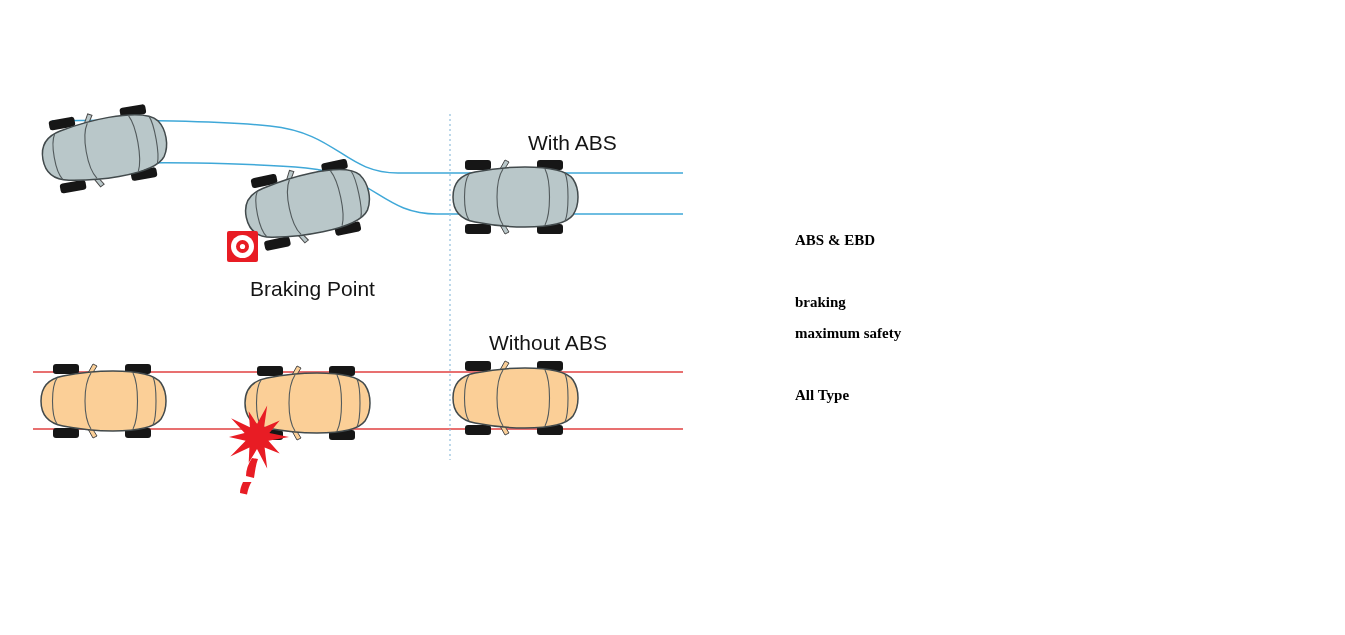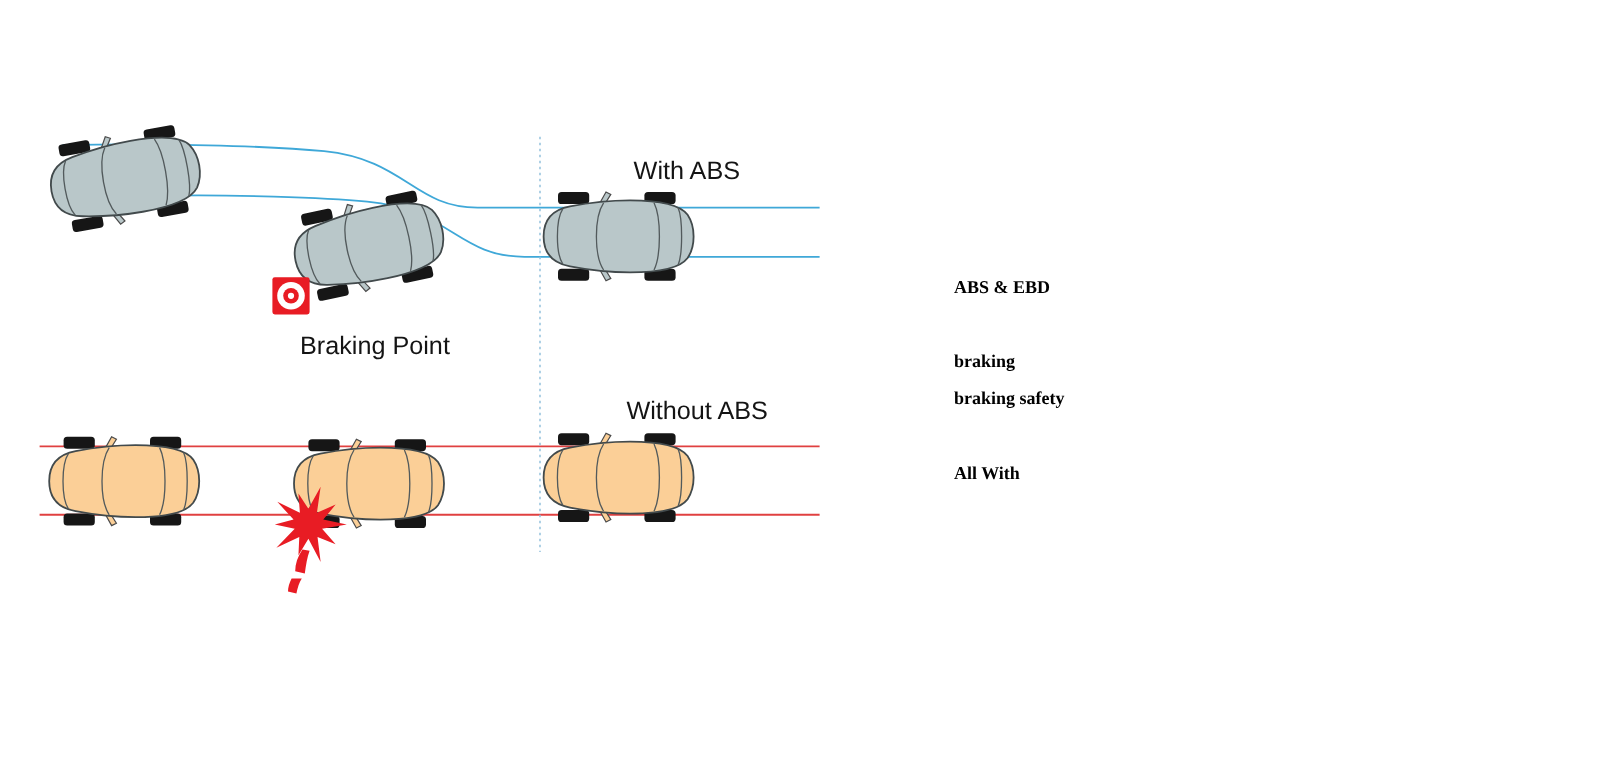--- a/index.html
+++ b/index.html
@@ -42,21 +42,21 @@
 
   .label {
     position: absolute;
     color: #141414;
     font-size: 21px;
     font-weight: 500;
     white-space: nowrap;
   }
   .label-with-abs      { left: 528px; top: 131px; }
   .label-braking-point { left: 250px; top: 277px; text-align: center; }
-  .label-without-abs   { left: 489px; top: 331px; margin-left: 33px; }
+  .label-without-abs   { left: 489px; top: 331px; }
 
   .side-text {
     position: absolute;
     left: 795px;
     top: 225px;
     font-family: "Liberation Serif", serif;
     font-weight: bold;
     font-size: 15px;
     line-height: 31px;
     color: #000000;
@@ -137,18 +137,18 @@
   </svg>
 
   <div class="label label-with-abs">With ABS</div>
   <div class="label label-braking-point">Braking Point</div>
   <div class="label label-without-abs">Without ABS</div>
 
   <div class="side-text">
     <div>ABS &amp; EBD</div>
     <div class="spacer"></div>
     <div>braking</div>
-    <div>braking safety</div>
+    <div>maximum safety</div>
     <div class="spacer"></div>
-    <div>All With</div>
+    <div>All Type</div>
   </div>
 
 </div>
 
 </body></html>

